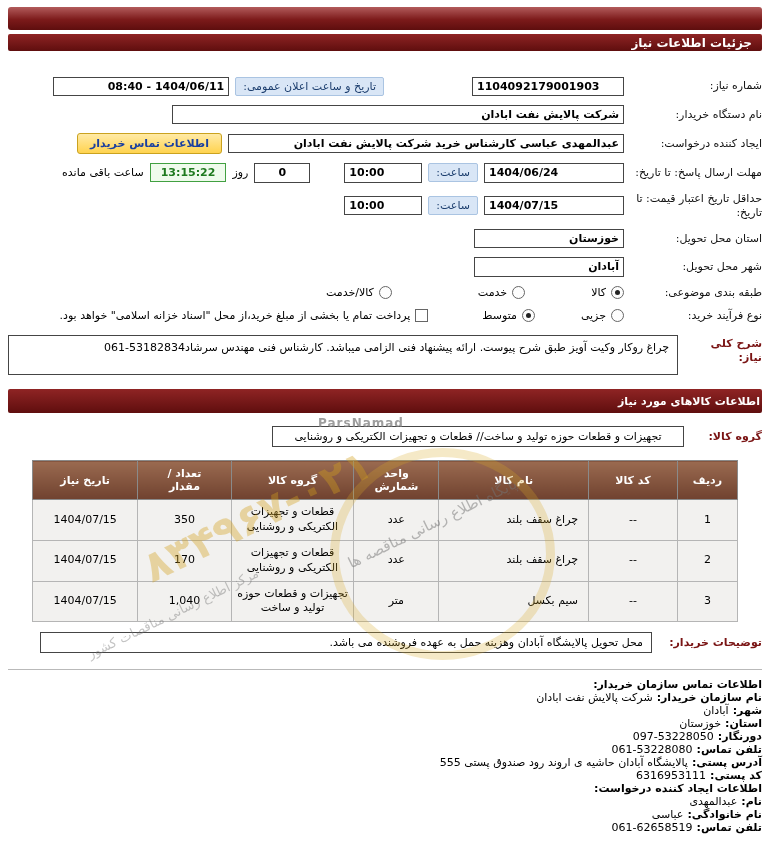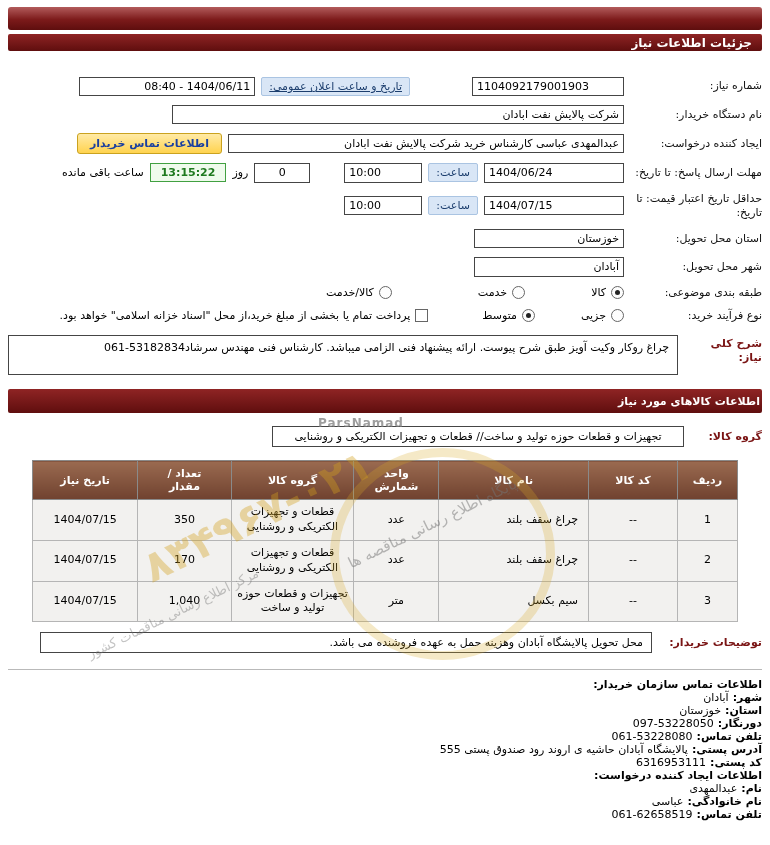--- a/index.html
+++ b/index.html
@@ -21,34 +21,34 @@
     color: #fff; font-weight: bold; font-size: 12px;
     display: flex; align-items: center; padding: 0 10px;
   }
 
   .form-row { display: flex; align-items: center; margin-bottom: 9px; gap: 6px; }
   .lbl { width: 132px; flex: 0 0 132px; color: #111; line-height: 1.3; }
   .plain { white-space: nowrap; }
 
   .tb {
     border: 1px solid #454545; background: #fff; min-height: 19px;
-    padding: 2px 4px; line-height: 1.2;
+    padding: 2px 4px; line-height: 1.2; font-weight: bold;
   }
   .num { direction: ltr; text-align: left; }
   .ctr { text-align: center; }
   .w140 { width: 140px; } .w78 { width: 78px; } .w56 { width: 56px; }
   .w152 { width: 152px; } .w176 { width: 176px; } .w452 { width: 452px; }
   .w396 { width: 396px; } .w150 { width: 150px; }
   .sp26 { width: 22px; flex: 0 0 22px; }
 
   .chip {
     background: #d9e6f6; border: 1px solid #aac4e2; color: #1c3e6e;
     padding: 2px 7px; border-radius: 2px; white-space: nowrap;
   }
-  .chip-announce { margin-right: 56px; text-decoration: underline; }
+  .chip-announce { margin-right: 82px; }
 
   .btn-yellow {
     background: linear-gradient(180deg, #ffeaa6, #ffd34f);
     border: 1px solid #caa21f; color: #1a3fa0; font-weight: bold;
     padding: 3px 12px; border-radius: 3px; white-space: nowrap; cursor: pointer;
     font-family: "DejaVu Sans", sans-serif; font-size: 11px;
   }
   .green-box {
     border: 1px solid #41a041; background: #effbec; color: #1f7a1f;
     padding: 2px 10px; direction: ltr; font-weight: bold; white-space: nowrap;
@@ -279,20 +279,23 @@
     <div class="notes-lbl">توضیحات خریدار:</div>
     <div class="notes-box">محل تحویل پالایشگاه آبادان وهزینه حمل به عهده فروشنده می باشد.</div>
   </div>
 
   <hr class="sep">
 
   <div class="contact">
     <div class="contact-line contact-header">اطلاعات تماس سازمان خریدار:</div>
 
     <div class="contact-line">
+      <b>نام سازمان خریدار:</b><span>شرکت پالایش نفت ابادان</span>
+    </div>
+    <div class="contact-line">
       <b>شهر:</b><span>آبادان</span>
     </div>
     <div class="contact-line">
       <b>استان:</b><span>خوزستان</span>
     </div>
     <div class="contact-line">
       <b>دورنگار:</b><span>53228050-097</span>
     </div>
     <div class="contact-line">
       <b>تلفن تماس:</b><span>53228080-061</span>

